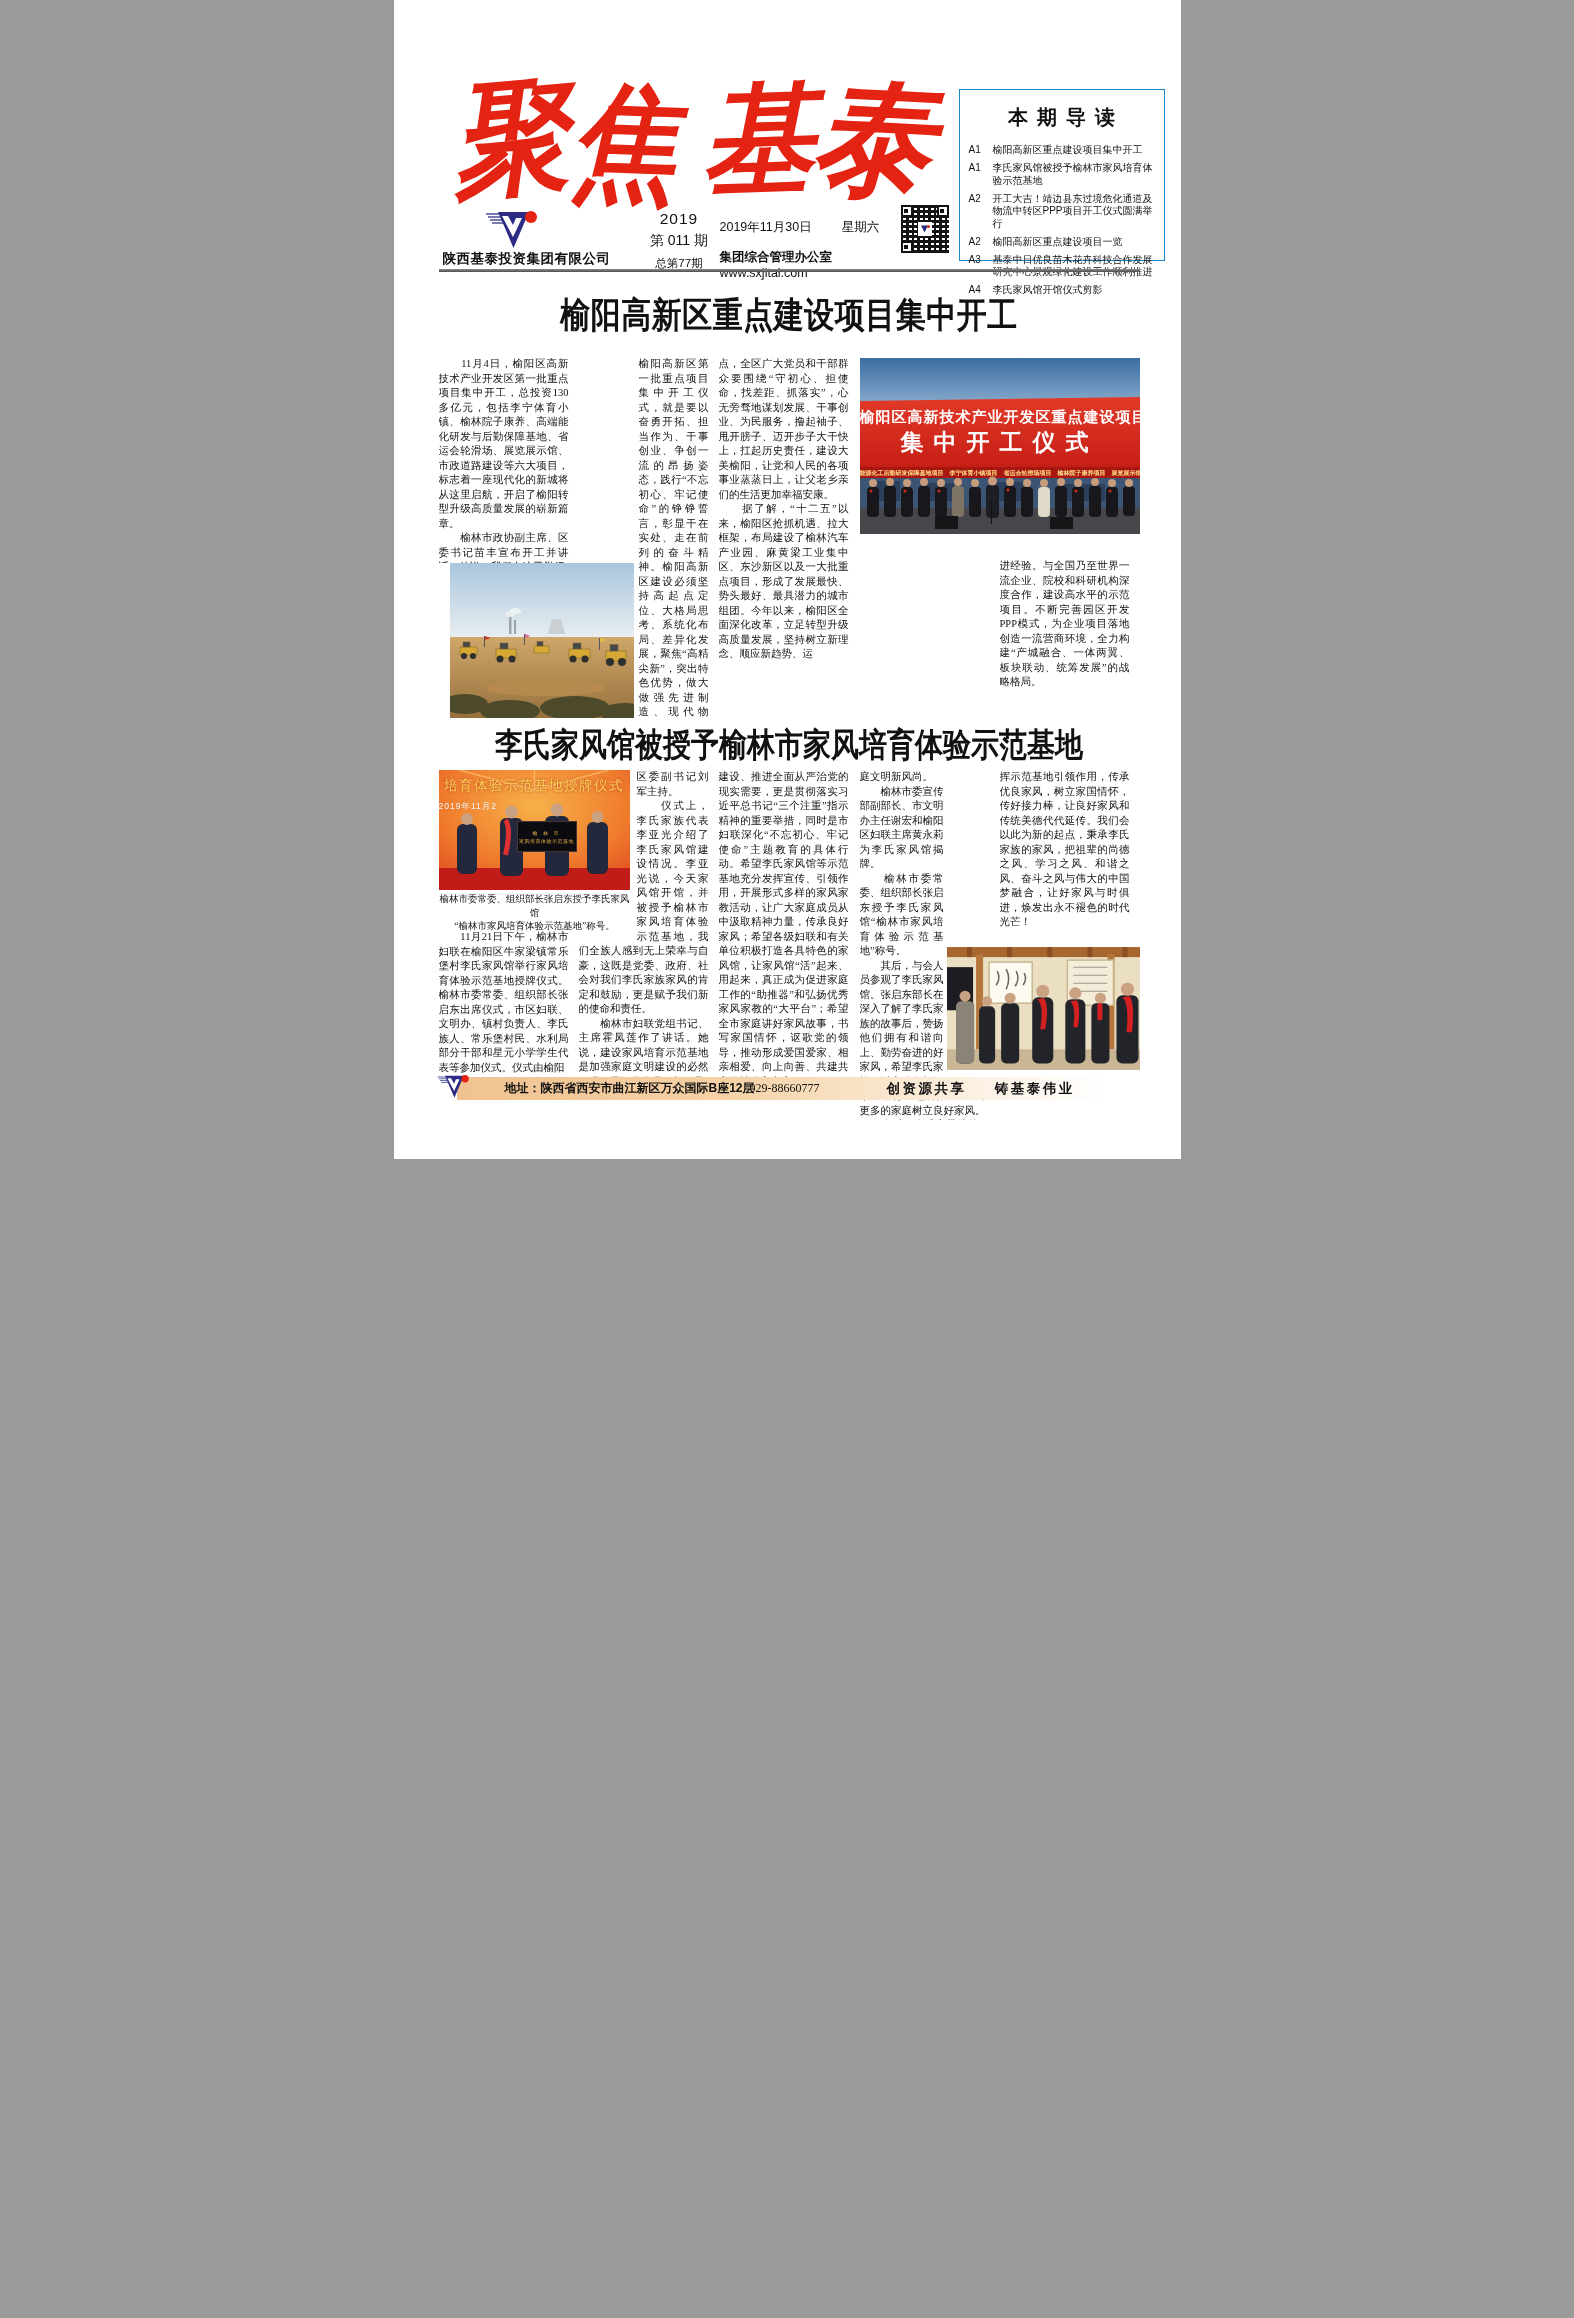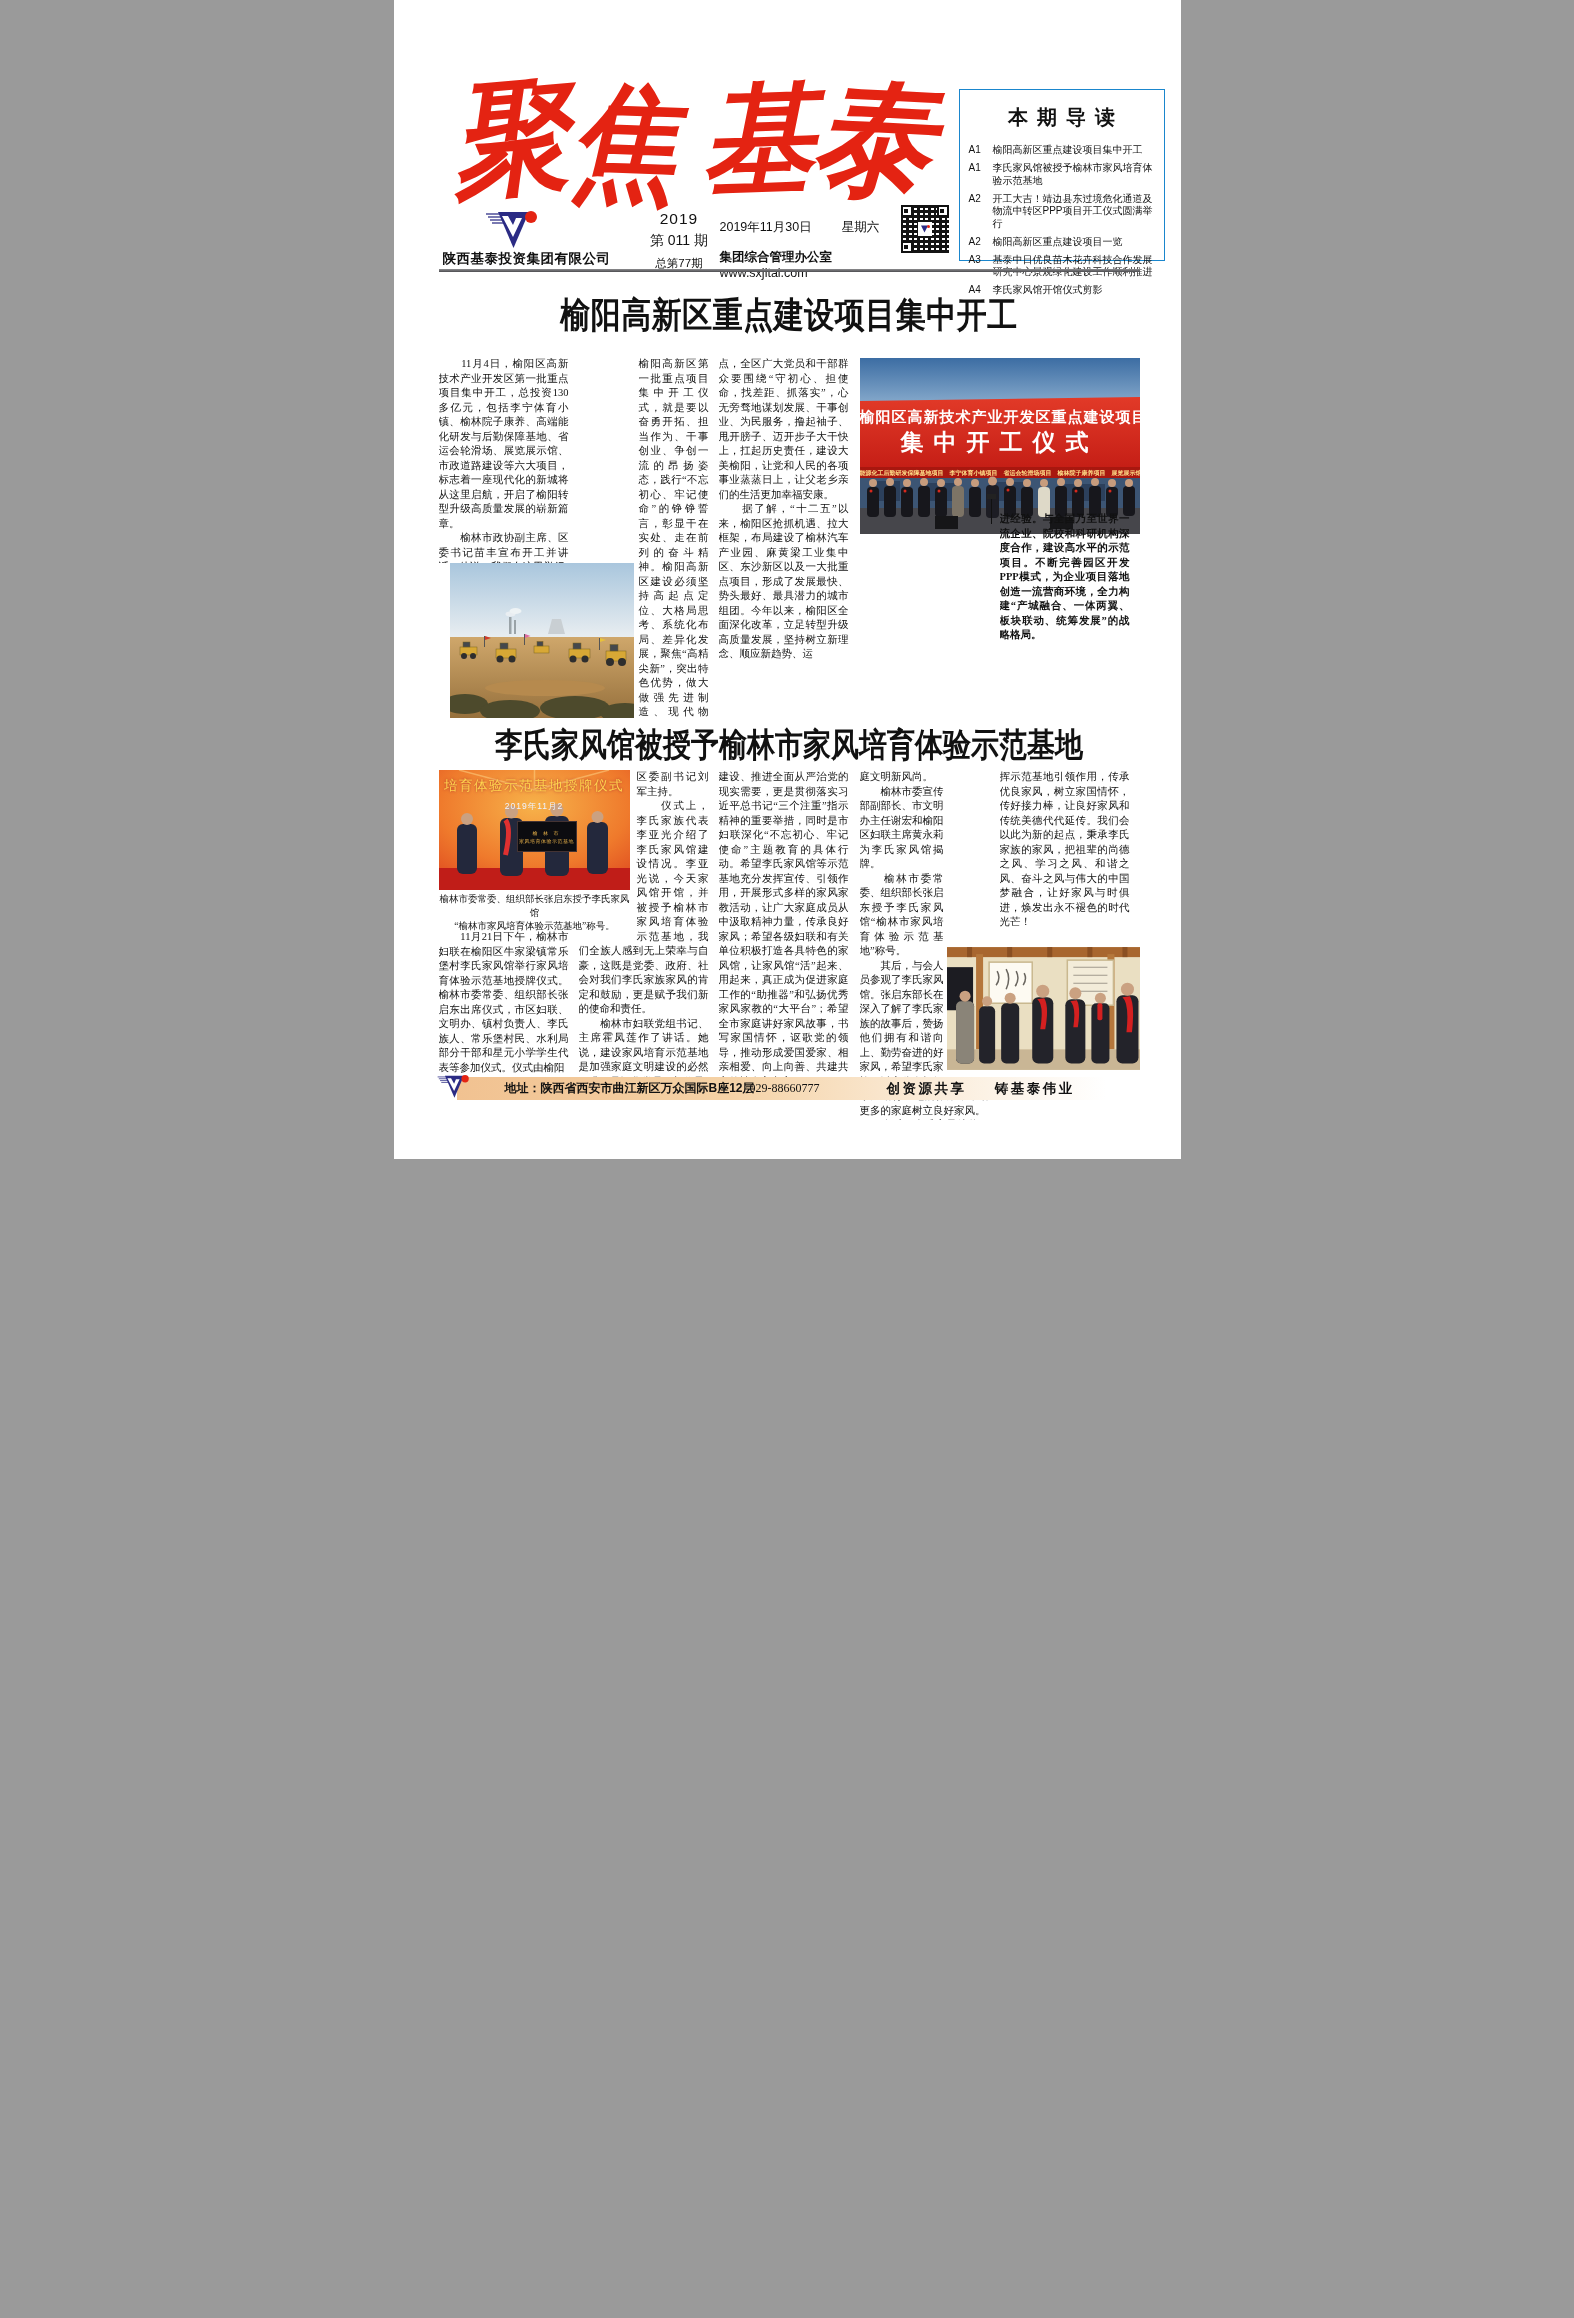--- a/index.html
+++ b/index.html
@@ -55,21 +55,21 @@
   .coltext{font-family:"Liberation Serif","DejaVu Serif",serif;font-size:10.5px;line-height:14.5px;
            text-align:justify;overflow:hidden;}
   .coltext span{white-space:pre-wrap;}
   .w260{width:130px;}
 
   #a1c1{left:45px;top:357px;height:206px;}
   #a1c2{left:185px;top:357px;height:362px;}
   #a1c2 .spacer{float:left;width:60px;height:159px;margin-top:203px;}
   #a1c3{left:325px;top:357px;height:362px;}
   #a1c4{left:466px;top:540px;height:179px;}
-  #a1c5{left:606px;top:512px;height:179px;font-weight:bold;}
+  #a1c5{left:606px;top:559px;height:179px;}
 
   #a2c1{left:45px;top:930px;height:150px;}
   #a2c2{left:185px;top:770px;height:350px;}
   #a2c2 .spacer{float:left;width:58px;height:172px;}
   #a2c3{left:325px;top:770px;height:356px;}
   #a2c4{left:466px;top:770px;height:350px;}
   #a2c4 .spacer{float:right;width:46px;height:140px;margin-top:174px;}
   #a2c5{left:606px;top:770px;height:180px;}
 
   #caption2{left:43px;top:893px;width:196px;text-align:center;font-size:9.5px;line-height:13.5px;
@@ -84,21 +84,21 @@
   .photo svg{display:block;}
 
   #cer-banner-t1{left:0;top:50px;width:280px;text-align:center;color:#fff;font-size:15px;font-weight:bold;
                  letter-spacing:1px;white-space:nowrap;}
   #cer-banner-t2{left:0;top:69px;width:280px;text-align:center;color:#fff;font-size:23px;font-weight:bold;
                  letter-spacing:10px;white-space:nowrap;}
   #cer-subbanner{left:0;top:109px;width:280px;height:12px;line-height:12px;color:#ffe08a;font-size:6px;
                  font-weight:bold;white-space:nowrap;overflow:hidden;text-align:center;}
   #award-gold{left:0;top:7px;width:191px;text-align:center;color:#ffd44d;font-size:13.5px;font-weight:normal;
               letter-spacing:1.5px;white-space:nowrap;text-shadow:0 0 3px #a33;}
-  #award-date{left:0;top:31px;width:191px;text-align:center;color:#eef3ff;font-size:8.5px;letter-spacing:1px;}
+  #award-date{left:0;top:31px;width:191px;text-align:left;color:#eef3ff;font-size:8.5px;letter-spacing:1px;}
   #plaque{left:78px;top:51px;width:58px;height:29px;background:#0c0c10;border:1px solid #433;
           display:flex;flex-direction:column;align-items:center;justify-content:center;}
   #plaque .p1{color:#e8b24a;font-size:5px;letter-spacing:2px;}
   #plaque .p2{color:#e8b24a;font-size:5px;margin-top:2px;letter-spacing:0.5px;white-space:nowrap;}
 
   
   #footer-bar{left:63px;top:1077px;width:683px;height:23px;
               background:linear-gradient(90deg,#f1c291 0%,#f5d2a6 40%,#fbeedd 72%,#fff 95%);}
   #footer-bar > div{position:absolute;top:0;height:23px;line-height:23px;}
   #footer-address{left:48px;font-size:12px;font-weight:bold;}

